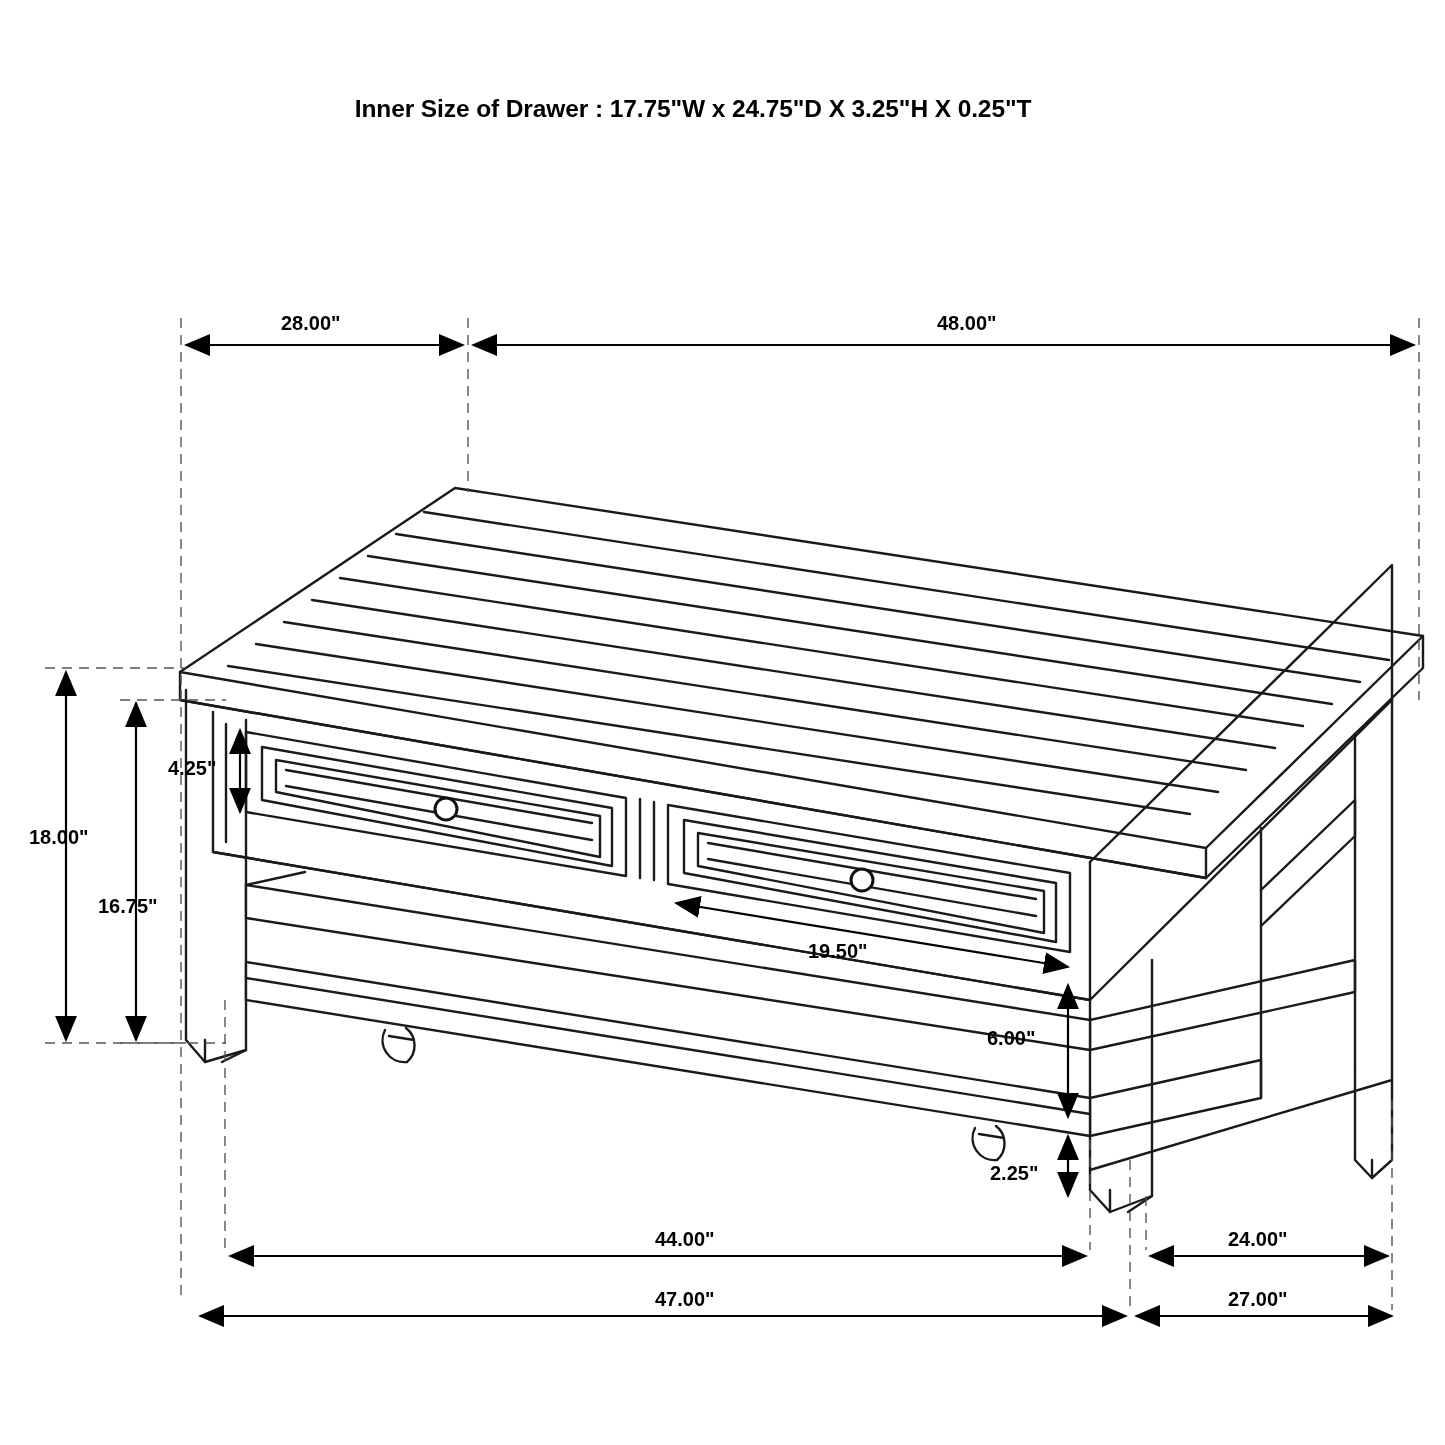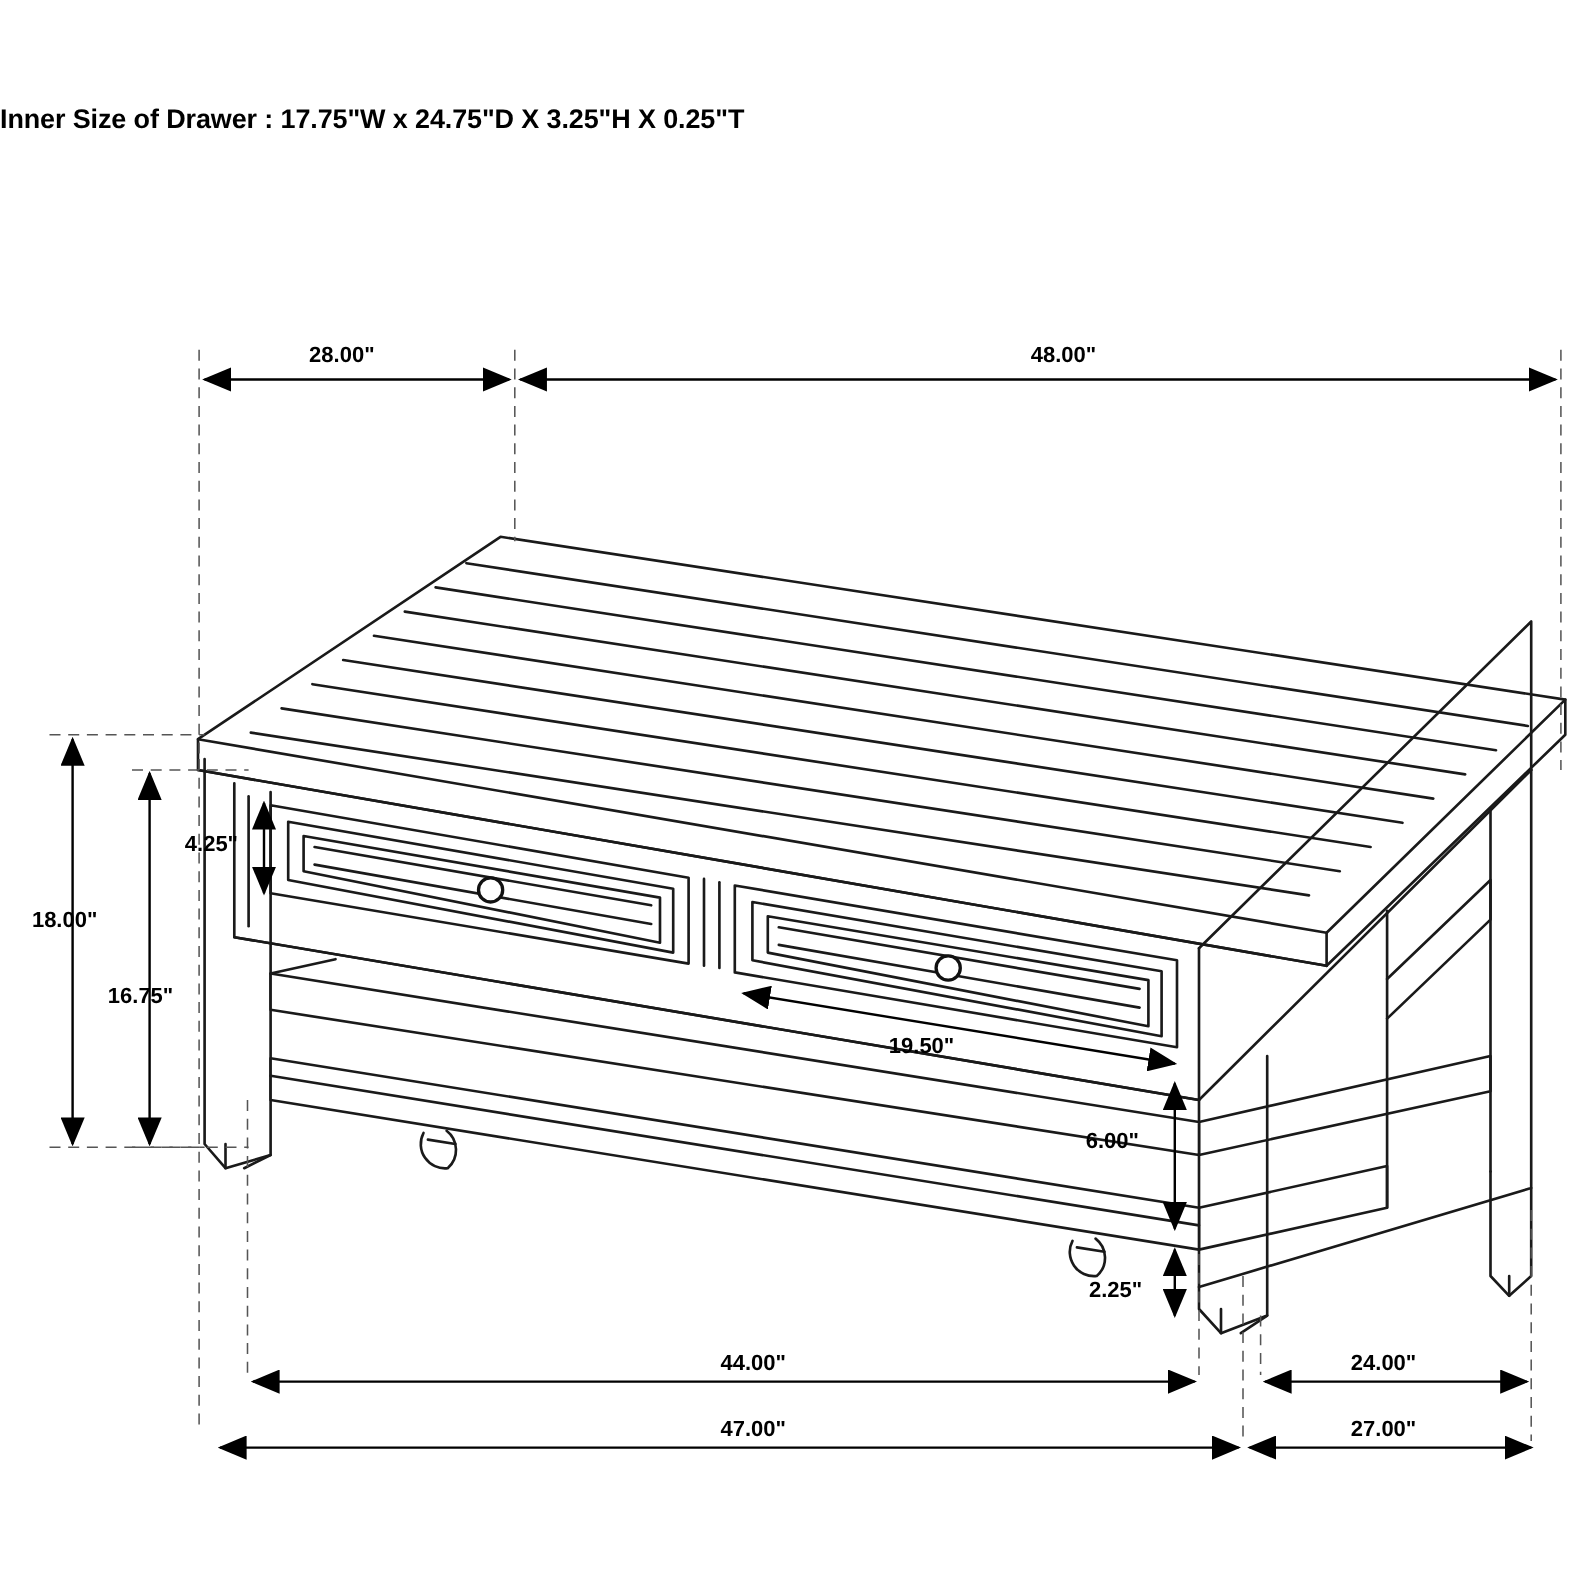--- a/index.html
+++ b/index.html
@@ -18,21 +18,21 @@
     position: absolute;
     left: 0; top: 0;
     width: 1445px;
     height: 1445px;
   }
   .title {
     position: absolute;
     left: 0;
     top: 95px;
     width: 1386px;
-    text-align: left;
+    text-align: center;
     font-size: 24.5px;
     font-weight: bold;
     color: #000000;
     letter-spacing: -0.1px;
   }
   .dim-label {
     position: absolute;
     font-size: 20px;
     font-weight: bold;
     color: #000000;

